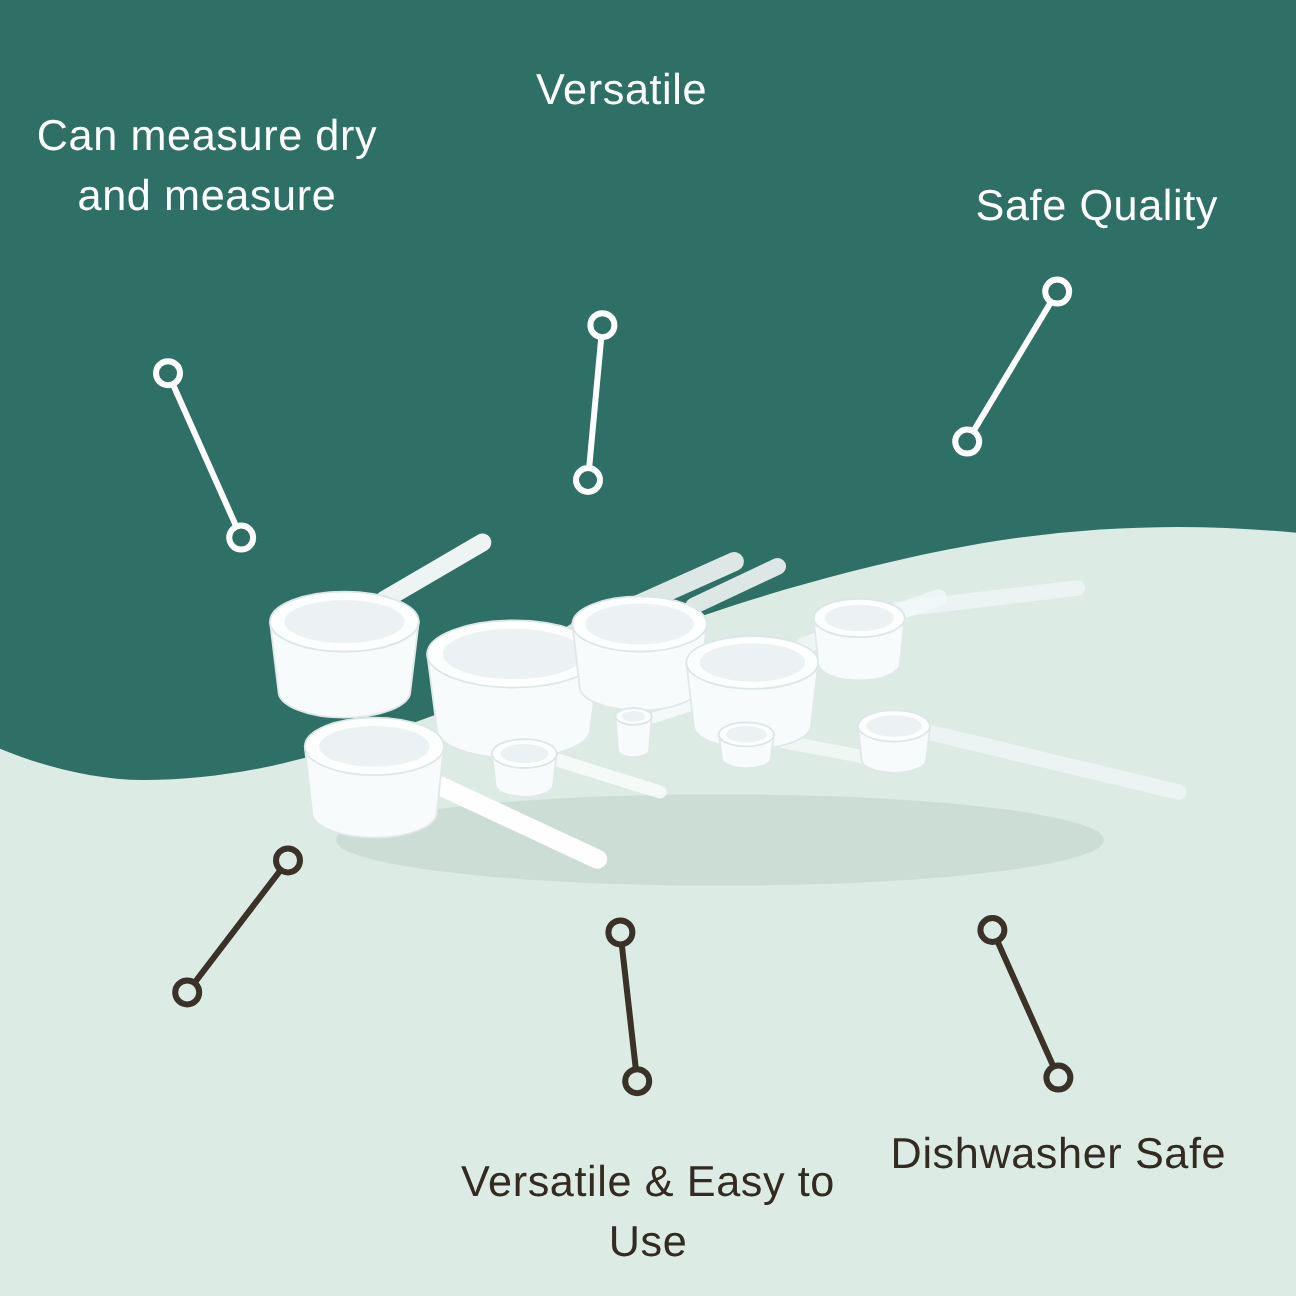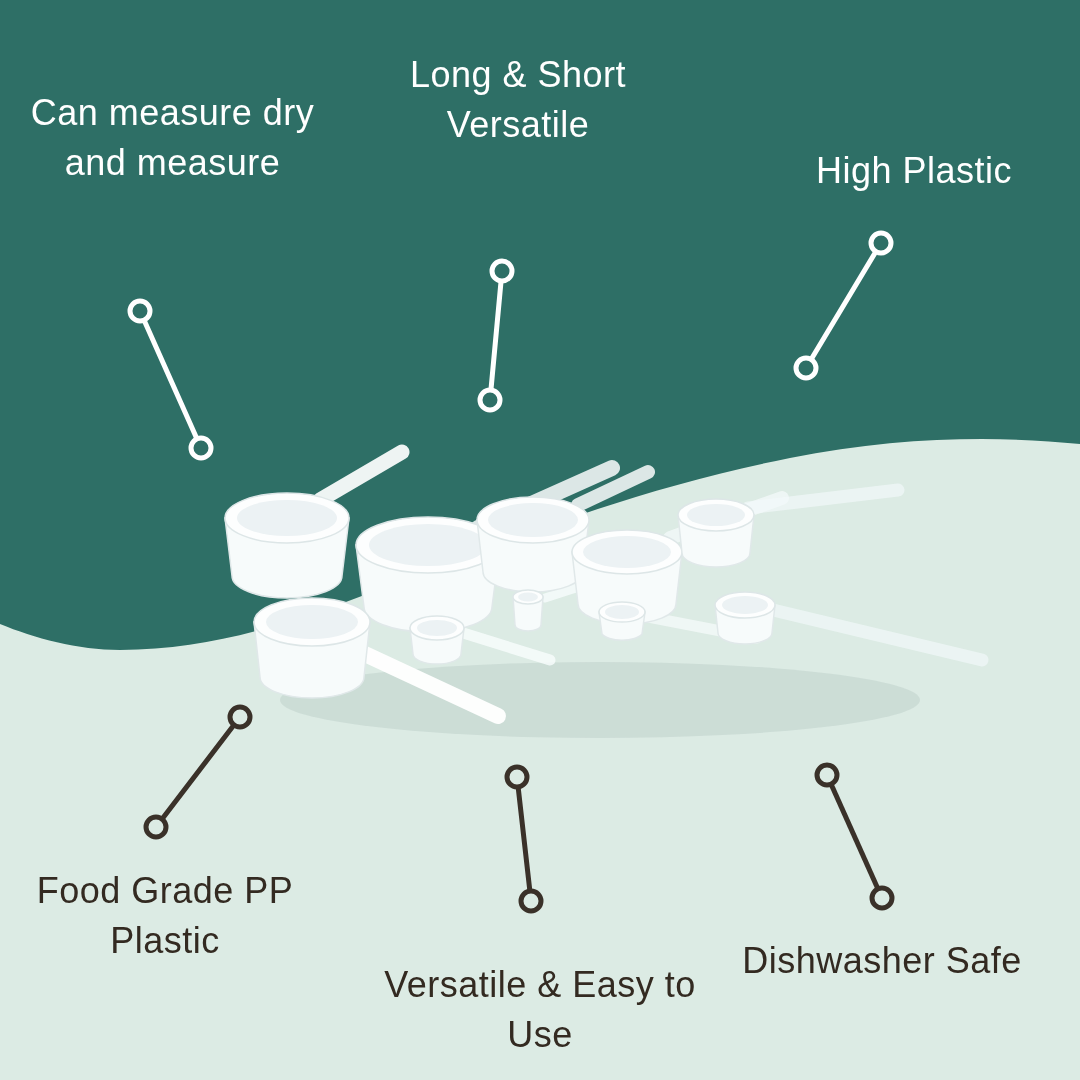--- a/index.html
+++ b/index.html
@@ -179,32 +179,27 @@
       <circle class="conn-dark-dot" cx="882" cy="898" r="10"></circle>
     </g>
   </svg>
 
   <div class="label light lbl-top-left">
     <div>Can measure dry</div>
     <div>and measure</div>
   </div>
 
   <div class="label light lbl-top-center">
-    <div>Long &amp; Short</div>
     <div>Versatile</div>
   </div>
 
   <div class="label light lbl-top-right">
-    <div>High Plastic</div>
-  </div>
-
-  <div class="label dark lbl-bottom-left">
-    <div>Food Grade PP</div>
-    <div>Plastic</div>
-  </div>
+    <div>Safe Quality</div>
+  </div>
+
 
   <div class="label dark lbl-bottom-right">
     <div>Dishwasher Safe</div>
   </div>
 
   <div class="label dark lbl-bottom-center">
     <div>Versatile &amp; Easy to</div>
     <div>Use</div>
   </div>
 

